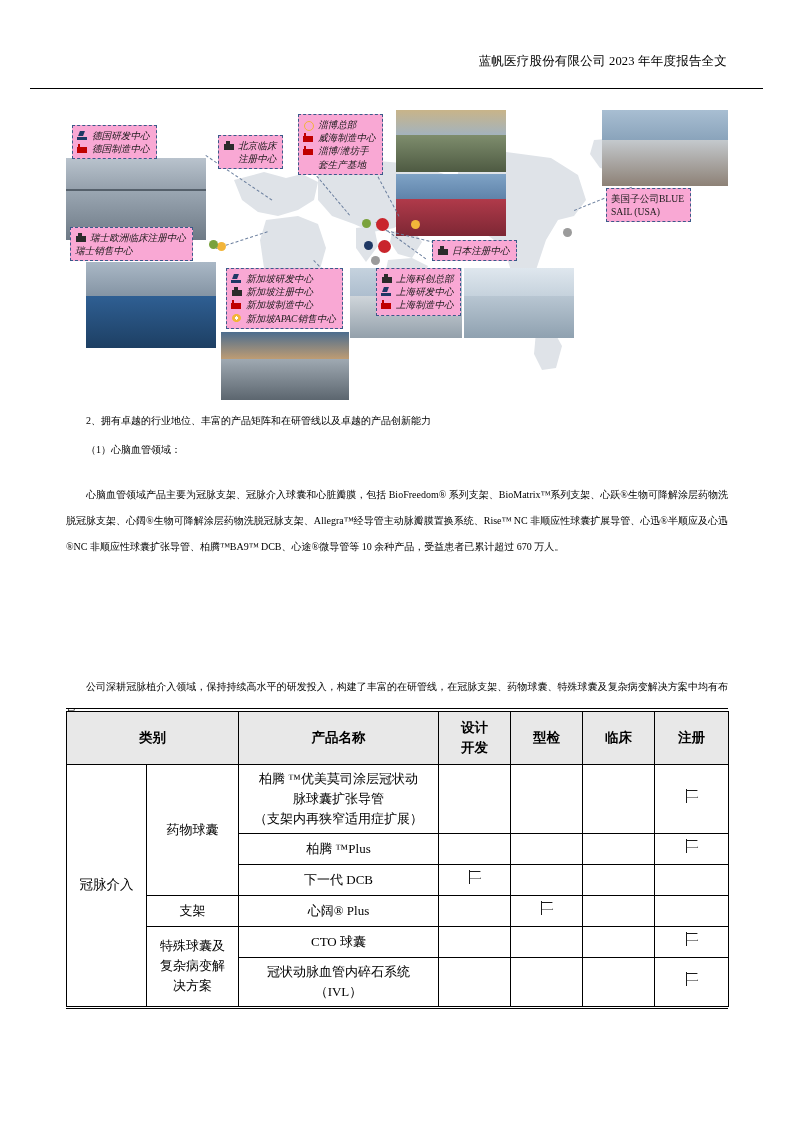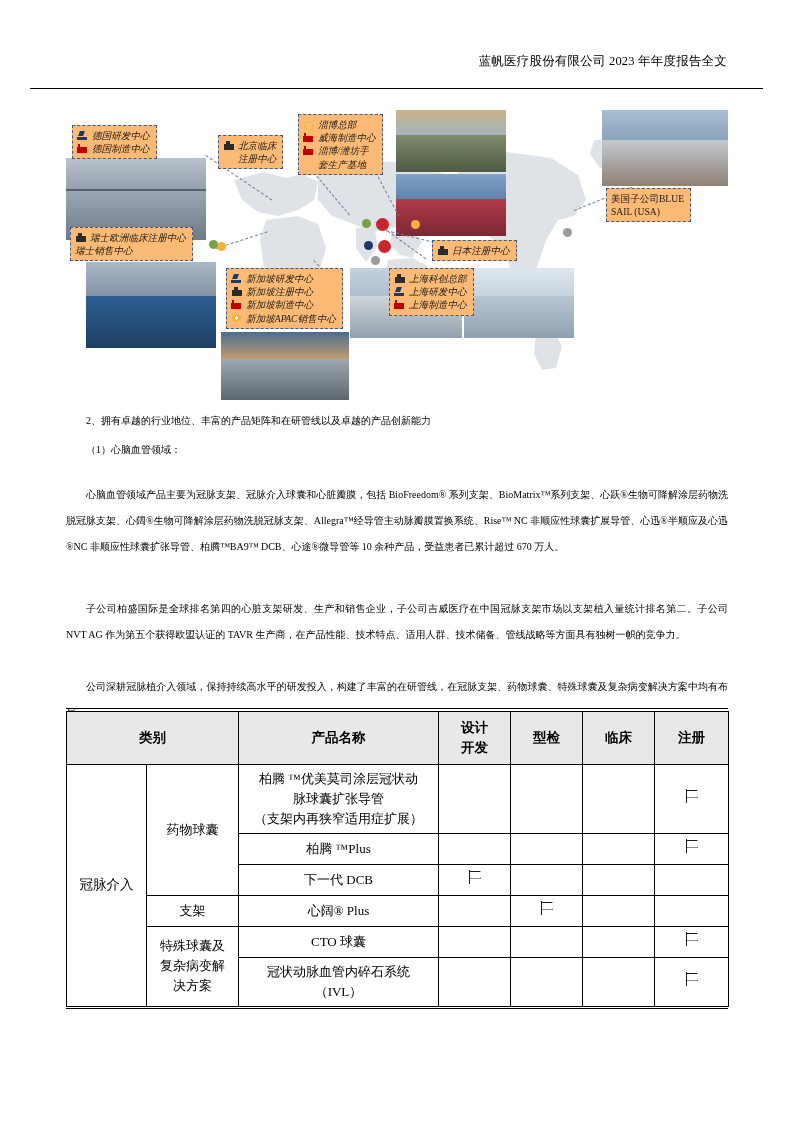--- a/index.html
+++ b/index.html
@@ -63,21 +63,21 @@
     position: absolute;
     background: #c8ccd2;
     overflow: hidden;
   }
   .photo .ph-sky { position:absolute; left:0; top:0; right:0; height:45%; }
   .photo .ph-bld { position:absolute; left:0; bottom:0; right:0; height:60%; }
 
   .callout {
     position: absolute;
     border: 1px dashed #3b5a8a;
-    background: #fdba74;
+    background: #f9a8d4;
     padding: 3px 6px 3px 4px;
     font-family: "Liberation Serif", "DejaVu Serif", serif;
     font-size: 9.6px;
     line-height: 13.2px;
     white-space: nowrap;
     color: #1a1a1a;
     box-sizing: border-box;
   }
   .callout .crow {
     display: flex;
@@ -393,21 +393,21 @@
         </div>
     </div>
 
     <div class="callout" style="left:366px; top:140px;">
       <div class="crow">
           <span class="ic ic-reg"></span>
           <span class="ctext">日本注册中心</span>
         </div>
     </div>
 
-    <div class="callout" style="left:323px; top:168px;">
+    <div class="callout" style="left:310px; top:168px;">
       <div class="crow">
           <span class="ic ic-reg"></span>
           <span class="ctext">上海科创总部</span>
         </div>
       <div class="crow">
           <span class="ic ic-rnd"></span>
           <span class="ctext">上海研发中心</span>
         </div>
       <div class="crow">
           <span class="ic ic-fac"></span>
@@ -441,23 +441,20 @@
   </div>
 
   <div class="body-text" style="top:437px;">
     <div class="p-indent">（1）心脑血管领域：</div>
   </div>
 
   <div class="body-text" style="top:482px;">
     <div class="p-indent">心脑血管领域产品主要为冠脉支架、冠脉介入球囊和心脏瓣膜，包括 BioFreedom® 系列支架、BioMatrix™系列支架、心跃®生物可降解涂层药物洗脱冠脉支架、心阔®生物可降解涂层药物洗脱冠脉支架、Allegra™经导管主动脉瓣膜置换系统、Rise™ NC 非顺应性球囊扩展导管、心迅®半顺应及心迅®NC 非顺应性球囊扩张导管、柏腾™BA9™ DCB、心途®微导管等 10 余种产品，受益患者已累计超过 670 万人。</div>
   </div>
 
-  <div class="body-text" style="top:596px;">
-    <div class="p-indent">子公司柏盛国际是全球排名第四的心脏支架研发、生产和销售企业，子公司吉威医疗在中国冠脉支架市场以支架植入量统计排名第二。子公司 NVT AG 作为第五个获得欧盟认证的 TAVR 生产商，在产品性能、技术特点、适用人群、技术储备、管线战略等方面具有独树一帜的竞争力。</div>
-  </div>
 
   <div class="body-text" style="top:674px;">
     <div class="p-indent">公司深耕冠脉植介入领域，保持持续高水平的研发投入，构建了丰富的在研管线，在冠脉支架、药物球囊、特殊球囊及复杂病变解决方案中均有布局。</div>
   </div>
 
   <div class="tbl-wrap">
     <div class="tbl-top-rule"></div>
     <table class="pipeline">
       <colgroup>
         <col style="width:80px">

